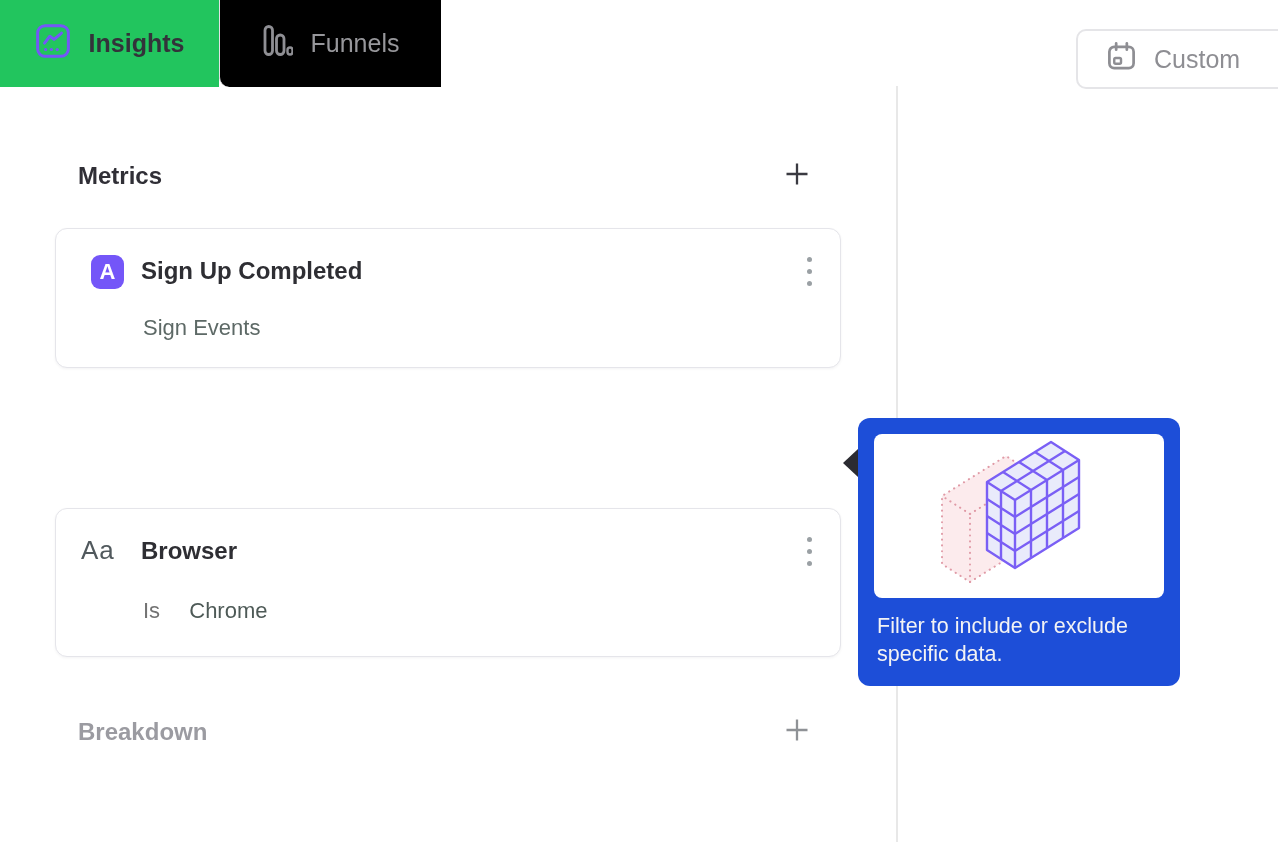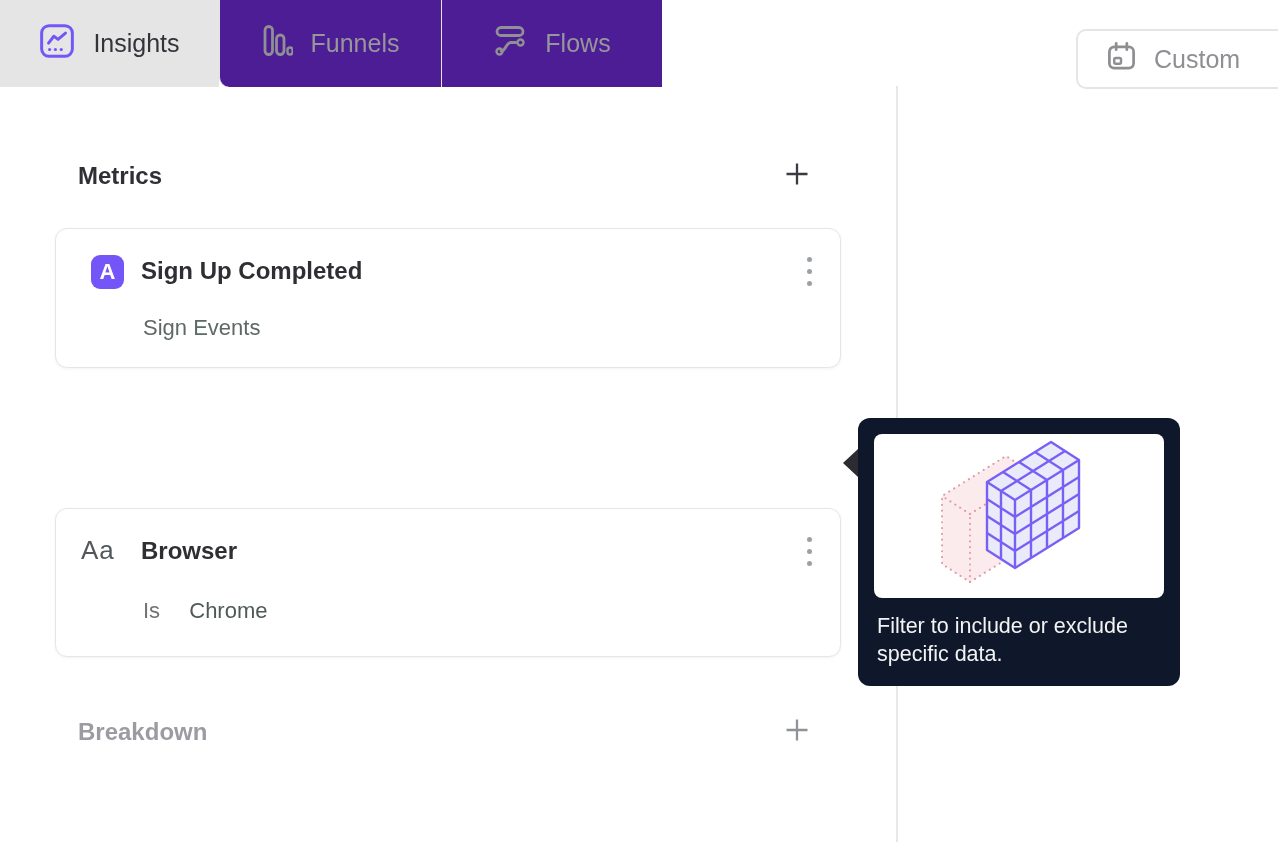--- a/index.html
+++ b/index.html
@@ -7,25 +7,25 @@
   body { font-family:"Liberation Sans", sans-serif; }
   #app {
     position:relative; width:1278px; height:842px;
     background:#ffffff; overflow:hidden;
   }
 
   
   .tabstrip { position:absolute; left:0; top:0; width:897px; height:87px; display:flex; }
   .tab {
     height:87px; display:flex; align-items:center; justify-content:center;
-    gap:18px; background:#4c1d95; cursor:pointer; font-size:25px; color:#97979b;
+    gap:18px; background:#000000; cursor:pointer; font-size:25px; color:#97979b;
     border-left:1px solid #e3e3e5;
   }
   .tab.first { border-left:none; }
-  .tab.active { background:#e5e5e5; color:#33333a; font-weight:400; border-left:none; }
+  .tab.active { background:#22c55e; color:#33333a; font-weight:700; border-left:none; }
   .tab.round-left  { border-radius:0 0 0 10px; }
   .tab.round-right { border-radius:0 0 10px 0; }
   .tab svg { flex:0 0 auto; }
   .icon-purple { color:#7456f8; }
   .icon-gray   { color:#8f8f94; }
 
   
   .divider { position:absolute; left:896px; top:86px; width:2px; height:756px; background:#e8e8e8; }
 
   
@@ -77,21 +77,21 @@
   .filter-row {
     position:absolute; left:55px; top:418px; width:786px; height:72px;
     background:#f5f2fd; border-radius:10px; cursor:pointer;
     display:flex; align-items:center; justify-content:space-between;
     padding:0 31px 0 23px;
   }
 
   
   .tooltip {
     position:absolute; left:858px; top:418px; width:322px; height:268px;
-    background:#0f172a; border-radius:12px;
+    background:#1d4ed8; border-radius:12px;
   }
   .tooltip .arrow {
     position:absolute; left:-15px; top:31px; width:0; height:0;
     border-top:14px solid transparent; border-bottom:14px solid transparent;
     border-right:15px solid #2b2b31;
   }
   .tooltip .pic {
     position:absolute; left:16px; top:16px; width:290px; height:164px;
     background:#ffffff; border-radius:8px; overflow:hidden;
   }
@@ -120,31 +120,20 @@
     </div>
     <div class="tab round-left" style="width:222px">
       <span class="icon-gray">
         <svg width="31" height="34" viewBox="0 0 31 34" fill="none" stroke="currentColor" stroke-width="2.8">
           <rect x="3" y="2.5" width="7.5" height="28" rx="3.75"></rect>
           <rect x="14.5" y="11" width="7.5" height="19.5" rx="3.75"></rect>
           <rect x="25.5" y="23.5" width="5" height="7" rx="2.5" stroke-width="2.4"></rect>
         </svg>
       </span>
       <span>Funnels</span>
-    </div>
-    <div class="tab" style="width:221px">
-      <span class="icon-gray">
-        <svg width="34" height="34" viewBox="0 0 34 34" fill="none" stroke="currentColor" stroke-width="2.8">
-          <rect x="4" y="3.5" width="26" height="8" rx="4"></rect>
-          <path d="M8,27 C13,27.5 12.5,18.5 18,18.5 L23,18.5" stroke-linecap="round"></path>
-          <rect x="24.5" y="15.5" width="6" height="6" rx="3" stroke-width="2.4"></rect>
-          <rect x="3.5" y="24.5" width="6" height="6" rx="3" stroke-width="2.4"></rect>
-        </svg>
-      </span>
-      <span>Flows</span>
     </div>
   </div>
 
   <div class="divider"></div>
 
   <button class="custom-btn">
     <span>
       <svg width="31" height="31" viewBox="0 0 32 32" fill="none" stroke="#8e8e93" stroke-width="2.8">
         <rect x="3.5" y="6" width="25" height="22" rx="5"></rect>
         <line x1="10.5" y1="2.5" x2="10.5" y2="9" stroke-linecap="round"></line>

